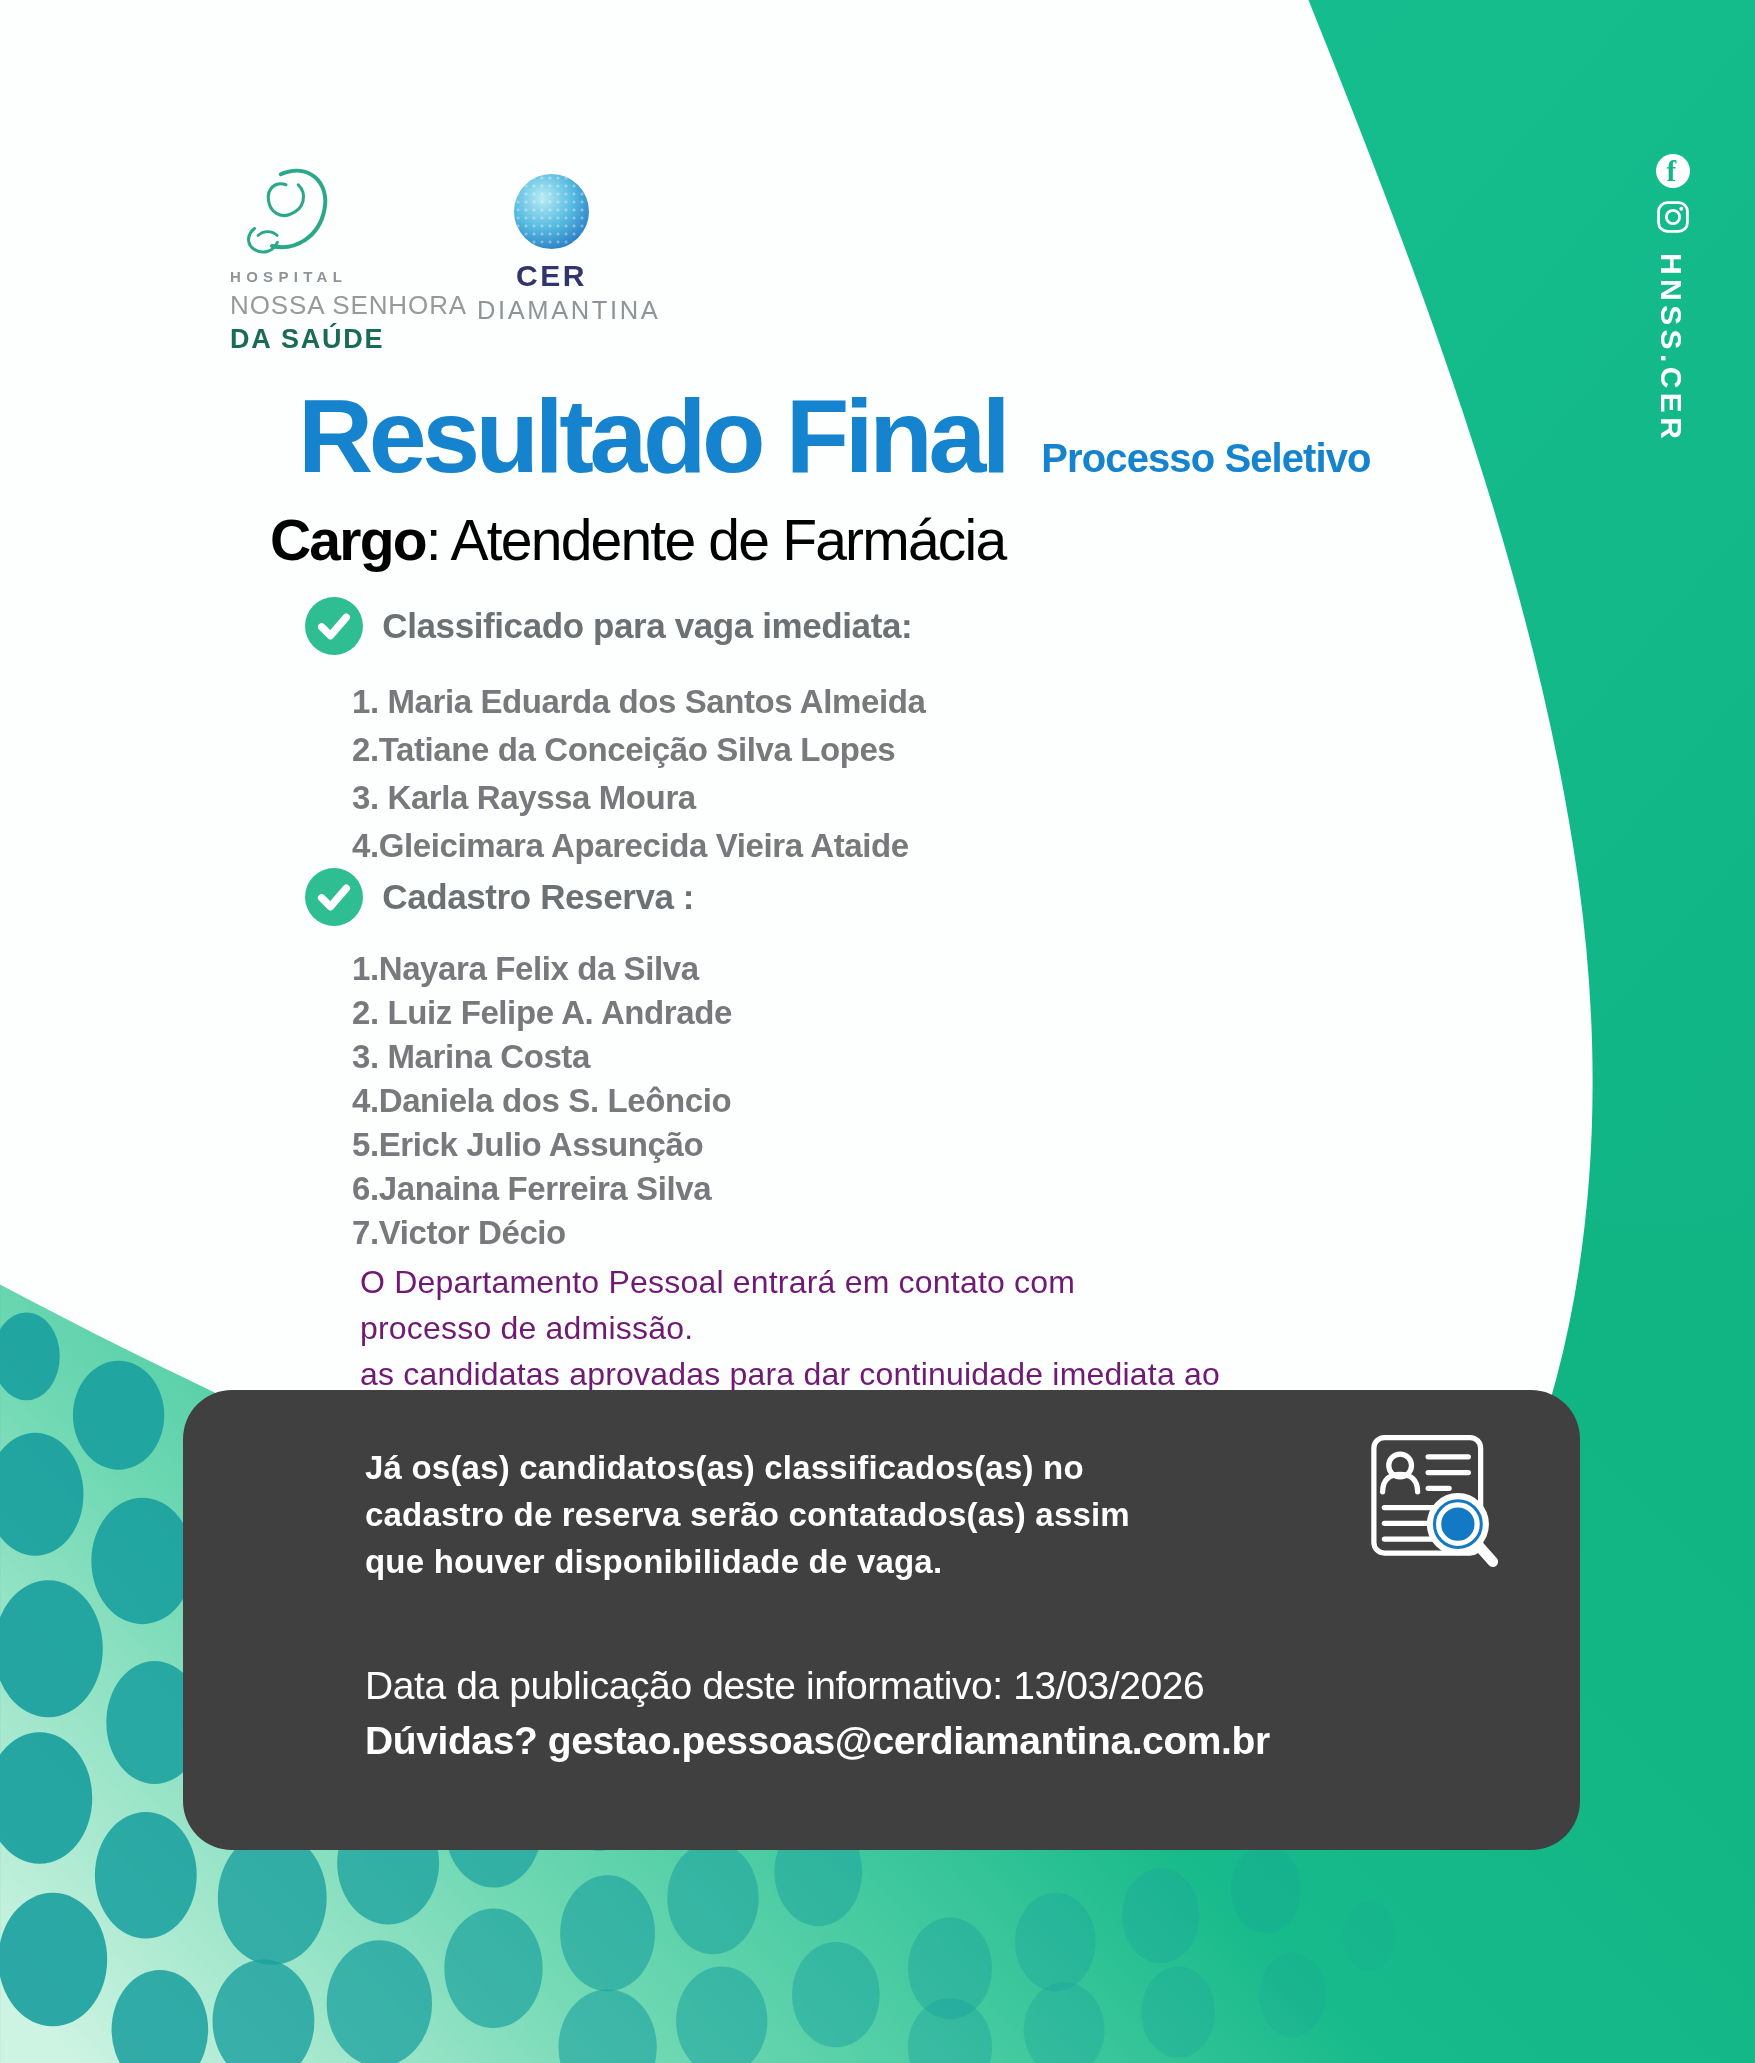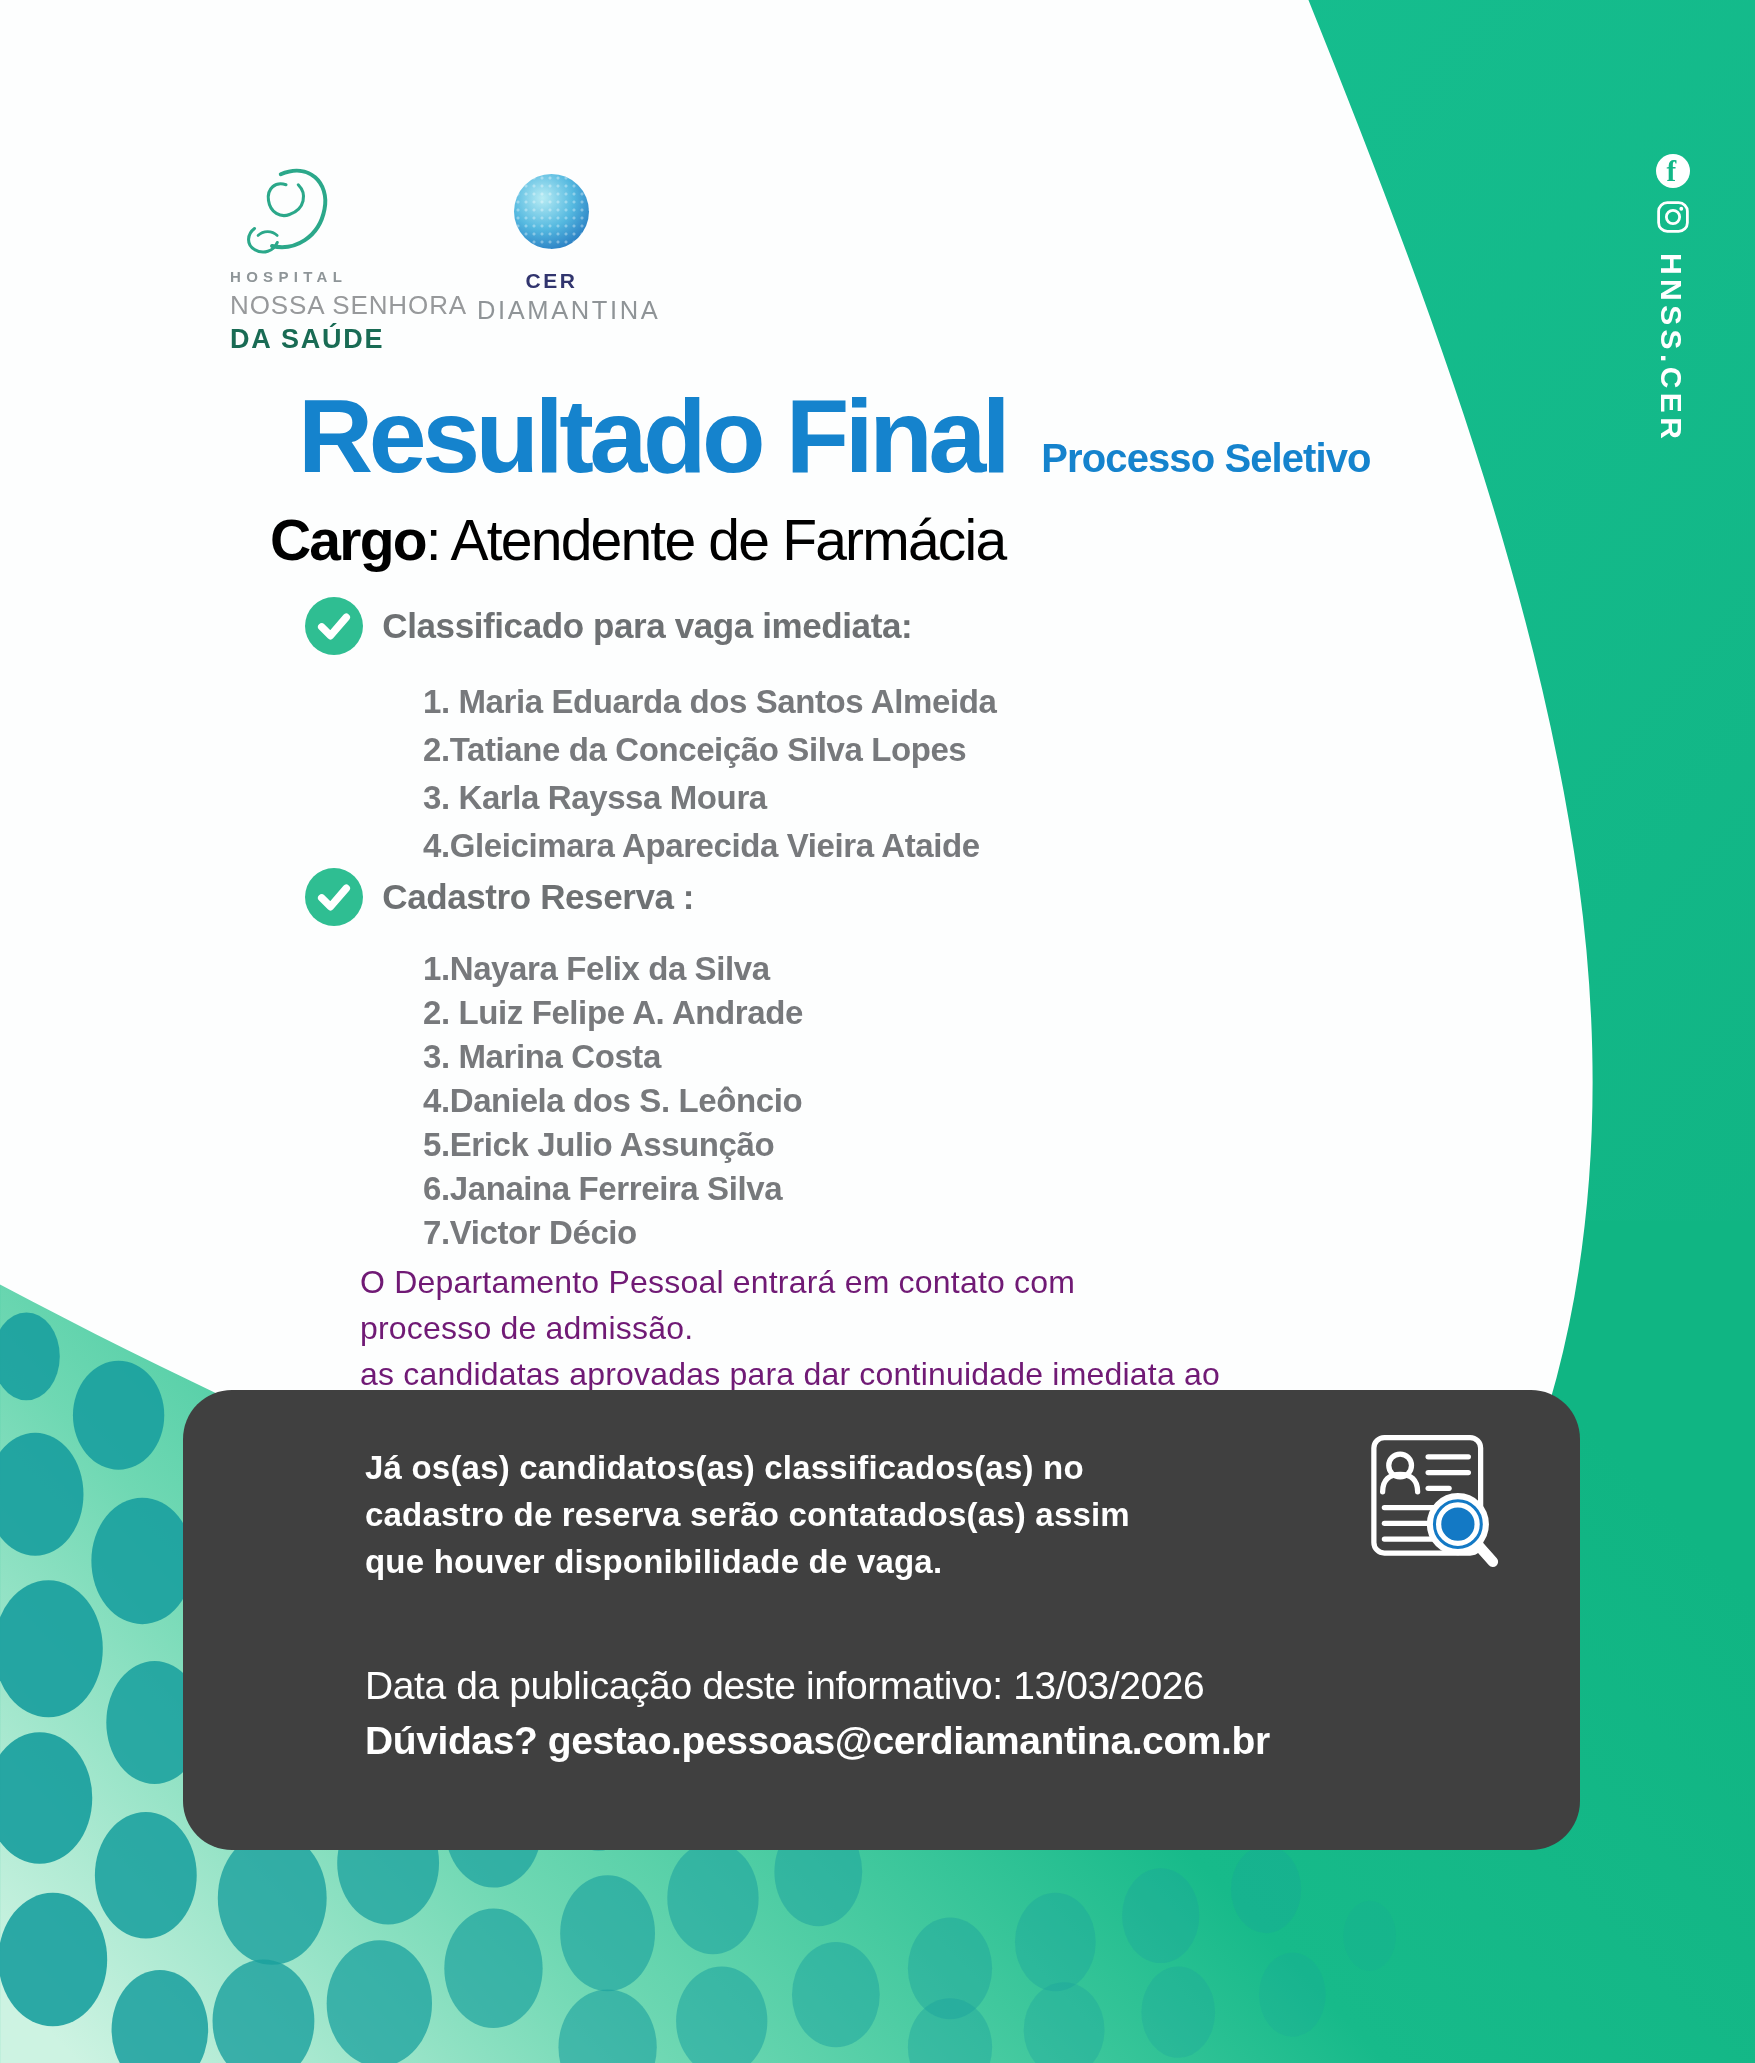--- a/index.html
+++ b/index.html
@@ -15,37 +15,37 @@
   .logo-hospital .mark{margin:0 auto;}
   .lh-line1{font-size:15px;letter-spacing:5.3px;color:#8e9598;font-weight:600;margin-top:5.3px;}
   .lh-line2{font-size:26px;color:#97999b;letter-spacing:0.9px;margin-top:4.4px;}
   .lh-line3{font-size:27px;color:#196b54;font-weight:800;letter-spacing:1.8px;margin-top:3.5px;}
   .logo-cer{position:absolute;left:477px;top:174px;width:149px;text-align:center;}
   .sphere{width:75px;height:75px;border-radius:50%;margin:0 auto;position:relative;
     background:radial-gradient(circle at 38% 32%, #b8ecf4 0%, #55b9e0 45%, #2f86c7 75%, #1f5fa8 100%);}
   .sphere .dots{position:absolute;inset:0;border-radius:50%;
     background-image:radial-gradient(#ffffff59 1.4px, transparent 1.7px);
     background-size:8px 8px;}
-  .lc-line1{font-size:21px;font-weight:800;color:#31356e;letter-spacing:2.6px;margin-top:20px;}
+  .lc-line1{font-size:30px;font-weight:800;color:#31356e;letter-spacing:2.6px;margin-top:10px;}
   .lc-line2{font-size:25.5px;color:#8f9497;letter-spacing:2.6px;margin-top:2.6px;}
 
   
   .title-row{position:absolute;left:270px;top:384px;white-space:nowrap;}
   .main-title{font-size:104px;line-height:104px;font-weight:800;letter-spacing:-4.4px;color:#1583cd;display:inline-block;vertical-align:baseline;margin-left:28px;}
   .sub-title{font-size:40px;font-weight:600;color:#1583cd;display:inline-block;vertical-align:baseline;margin-left:35px;letter-spacing:-0.9px;}
   .cargo-row{position:absolute;left:270px;top:507px;white-space:nowrap;color:#000000;font-size:57px;letter-spacing:-1.8px;}
   .cargo-row .b{font-weight:800;}
   .cargo-row .r{font-weight:400;}
 
   
   .section{position:absolute;left:305px;}
   .sec-head{display:flex;align-items:center;}
   .check{width:58px;height:58px;flex:0 0 58px;}
   .sec-title{margin-left:19.3px;font-size:35px;font-weight:800;color:#6e7173;letter-spacing:-0.4px;}
-  .sec-items{margin-left:118px;font-weight:800;color:#77797c;letter-spacing:-0.4px;}
+  .sec-items{margin-left:47px;font-weight:800;color:#77797c;letter-spacing:-0.4px;}
   .s1 .sec-items{margin-top:23px;font-size:33px;line-height:48px;}
   .s2 .sec-items{margin-top:21px;font-size:33px;line-height:44px;}
 
   
   .note{position:absolute;left:360px;top:1259px;font-size:32px;line-height:46px;color:#701a75;font-weight:400;letter-spacing:0.2px;}
 
   
   .notice{position:absolute;left:183px;top:1390px;width:1397px;height:460px;background:#404040;border-radius:49px;}
   .notice-bold{position:absolute;left:182px;top:54px;font-size:33px;line-height:47px;font-weight:800;color:#ffffff;letter-spacing:0.2px;}
   .notice-date{position:absolute;left:182px;top:274px;font-size:39px;font-weight:400;color:#ffffff;letter-spacing:-0.4px;}

